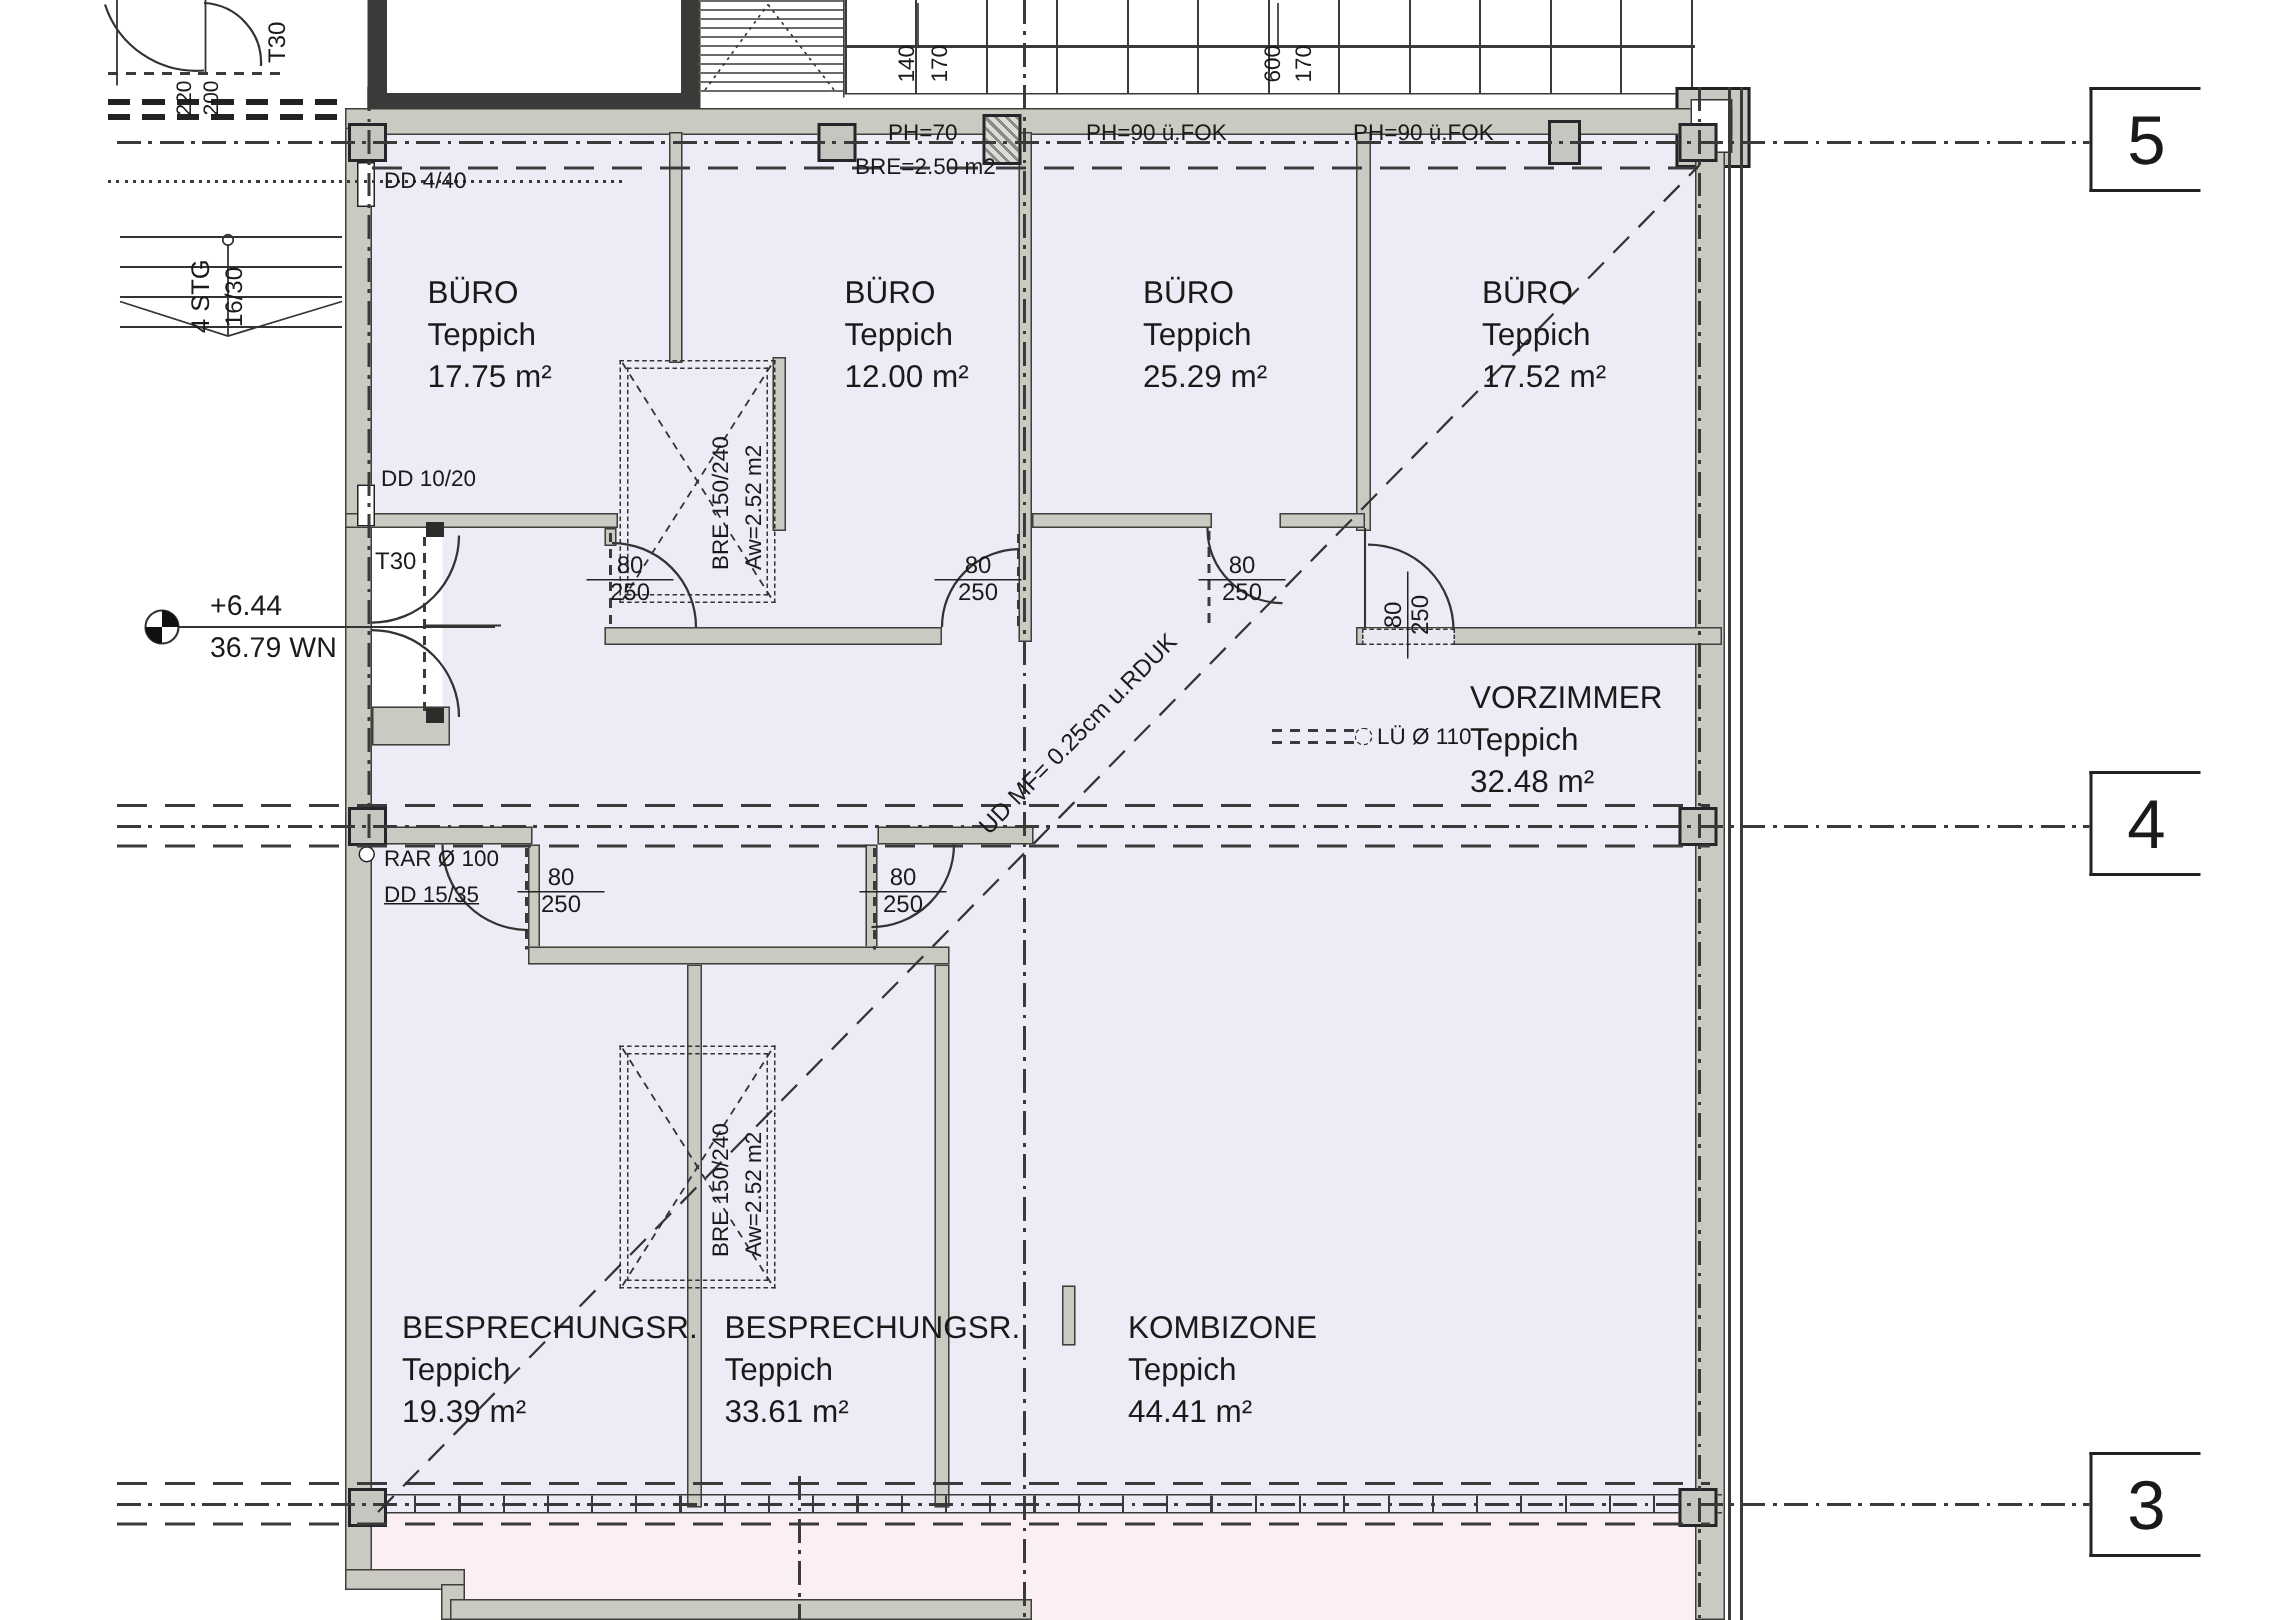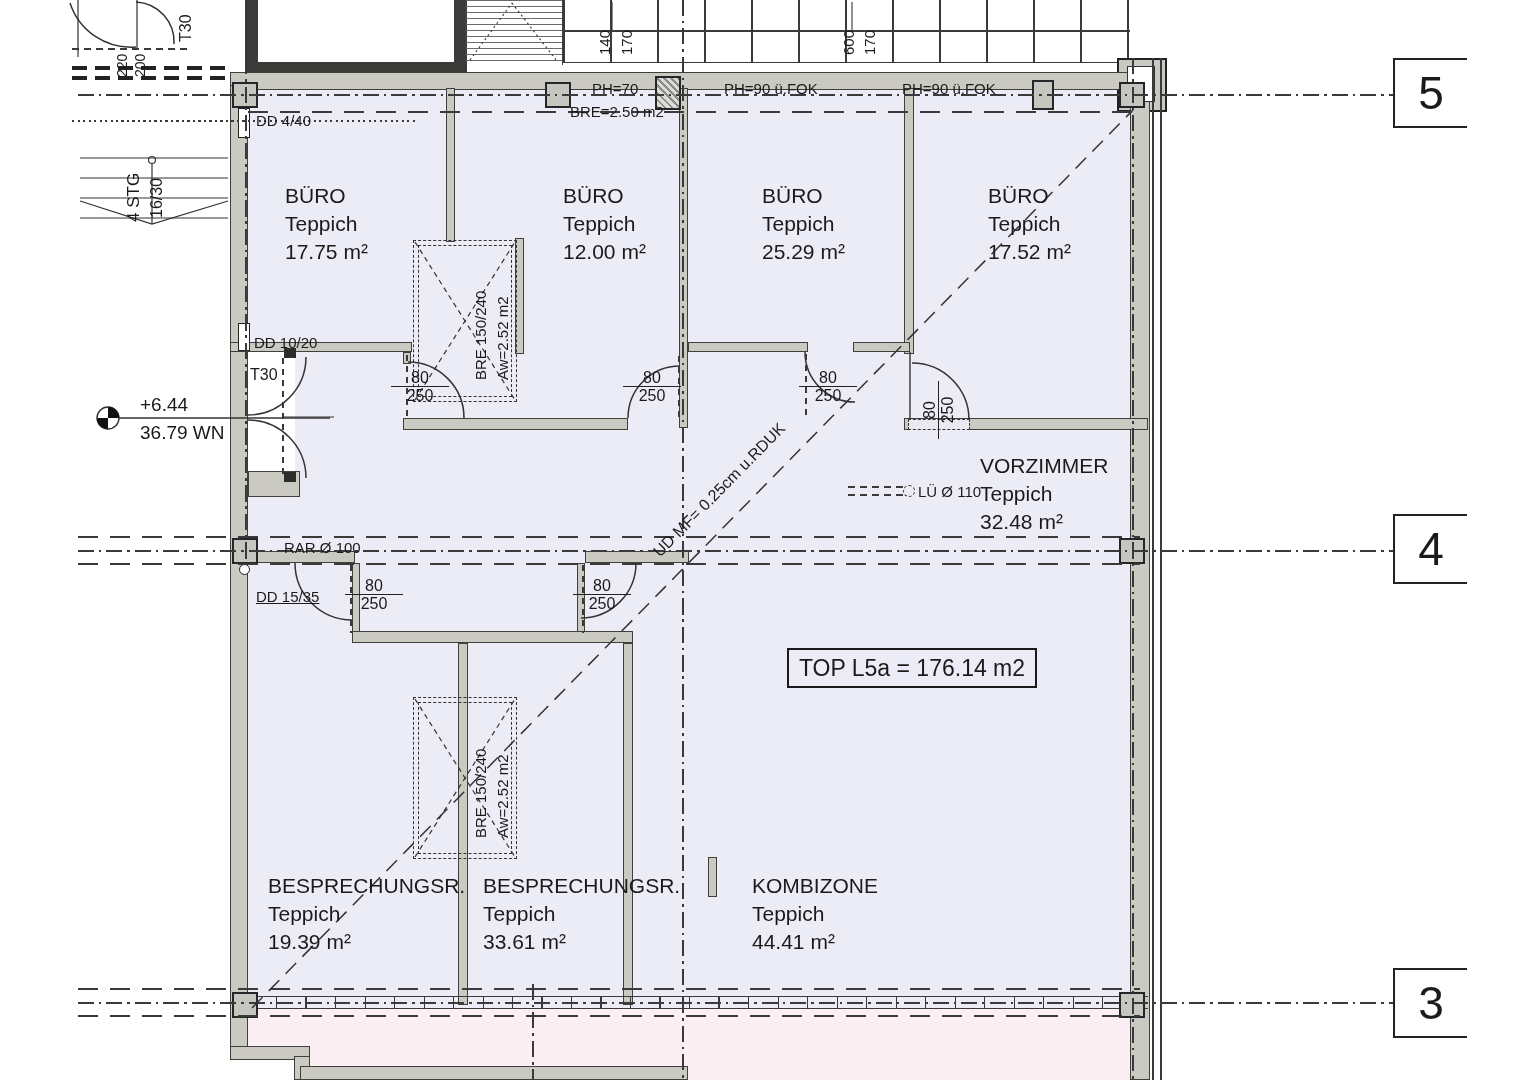--- a/index.html
+++ b/index.html
@@ -211,23 +211,20 @@
   <div class="gridbox" style="top:58px;">
       <span>5</span>
     </div>
   <div class="gridbox" style="top:514px;">
       <span>4</span>
     </div>
   <div class="gridbox" style="top:968px;">
       <span>3</span>
     </div>
 
-  <div class="toplabel">
-      <span>TOP L5a = 176.14 m2</span>
-    </div>
 
   <div class="room" style="left:285px;top:182px;">
     <div>BÜRO</div>
     <div>Teppich</div>
     <div>17.75 m²</div>
   </div>
   <div class="room" style="left:563px;top:182px;">
     <div>BÜRO</div>
     <div>Teppich</div>
     <div>12.00 m²</div>
@@ -276,22 +273,22 @@
     <span>80</span><span class="bar"></span><span>250</span>
   </div>
   <div class="dlabel" style="left:352px;top:578px;">
     <span>80</span><span class="bar"></span><span>250</span>
   </div>
   <div class="dlabel" style="left:580px;top:578px;">
     <span>80</span><span class="bar"></span><span>250</span>
   </div>
 
   <div class="ann" style="left:256px;top:112px;">DD 4/40</div>
-  <div class="ann" style="left:254px;top:334px;">DD 10/20</div>
-  <div class="ann" style="left:256px;top:539px;margin-left:28px;">RAR Ø 100</div>
+  <div class="ann" style="left:254px;top:311px;">DD 10/20</div>
+  <div class="ann" style="left:256px;top:564px;">RAR Ø 100</div>
   <div class="ann" style="left:256px;top:588px;text-decoration:underline;">DD 15/35</div>
   <div class="ann" style="left:918px;top:483px;">LÜ Ø 110</div>
   <div class="ann" style="left:570px;top:103px;">BRE=2.50 m2</div>
   <div class="ann" style="left:592px;top:80px;">PH=70</div>
   <div class="ann" style="left:724px;top:80px;">PH=90 ü.FOK</div>
   <div class="ann" style="left:902px;top:80px;">PH=90 ü.FOK</div>
   <div class="diagtext" style="left:650px;top:548px;">UD MF= 0.25cm u.RDUK</div>
   <div class="ann" style="left:250px;top:366px;font-size:16px;">T30</div>
 
   <div class="ann" style="left:140px;top:394px;font-size:19px;">+6.44</div>

